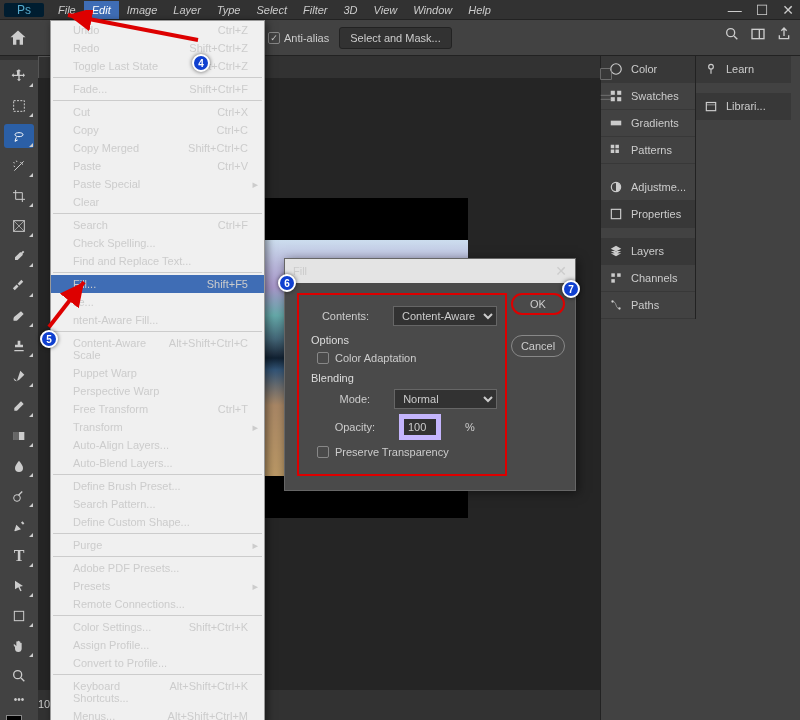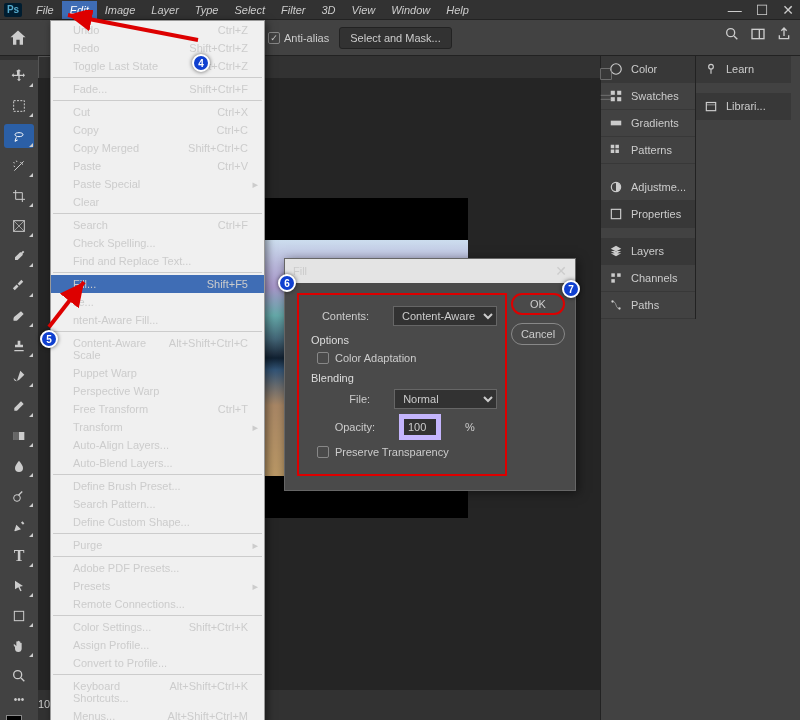--- a/index.html
+++ b/index.html
@@ -1,18 +1,18 @@
 <!DOCTYPE html>
 <html><head>
 <meta charset="utf-8">
 <style>
 * { margin:0; padding:0; box-sizing:border-box; font-family:"Segoe UI",Tahoma,sans-serif; font-size:11px; color:#ccc; }
 body { background:#323232; width:800px; height:720px; overflow:hidden; position:relative; }
 .menubar { height:20px; background:#323232; display:flex; align-items:center; padding:0 4px; border-bottom:1px solid #222; }
-.menubar .logo { width:18px; height:14px; background:#001d30; color:#5ac; font-size:10px; display:flex; align-items:center; justify-content:center; margin-right:6px; border-radius:2px;font-weight:bold; }
+.menubar .logo { width:40px; height:14px; background:#001d30; color:#5ac; font-size:12px; display:flex; align-items:center; justify-content:center; margin-right:6px; border-radius:2px; }
 .menubar .mi { padding:3px 8px; cursor:default;font-style:italic; }
 .menubar .mi.sel { background:#3f6db5; color:#fff; }
 .win-controls { position:absolute; right:6px; top:2px; display:flex; gap:14px; }
 .win-controls span { font-size:14px; }
 .optbar { height:36px; background:#424242; border-bottom:1px solid #222; display:flex; align-items:center; padding:0 8px; gap:10px; }
 .home-ic { width:20px; height:20px; }
 .optbar .chk { display:flex; align-items:center; gap:4px; }
 .optbar .chk .box { width:12px; height:12px; border:1px solid #888; border-radius:2px; display:flex; align-items:center; justify-content:center; font-size:9px; }
 .btn-sm { background:#323232; padding:4px 10px; border:1px solid #222; border-radius:3px; }
 .optbar-right { position:absolute; right:8px; top:26px; display:flex; gap:10px; align-items:center; }
@@ -40,21 +40,21 @@
 .dropdown .row { display:flex; justify-content:space-between; padding:3px 16px 3px 22px; color:#222; position:relative; }
 .dropdown .row.dis { color:#999;gap:12px; }
 .dropdown .row.sel { background:#3f6db5; color:#fff; }
 .dropdown .sep { height:1px; background:#ccc; margin:2px 2px; }
 .dropdown .row .sub { position:absolute; right:6px; }
 .dialog { position:absolute; left:284px; top:258px; width:292px; background:#4a4a4a; border:1px solid #666; z-index:60; box-shadow:2px 2px 10px rgba(0,0,0,.5); }
 .dialog .titlebar { background:#e4e4e4; color:#222; padding:4px 8px; display:flex; justify-content:space-between; align-items:center; }
 .dialog .titlebar .x { font-size:14px; cursor:default; }
 .dialog .body { padding:10px 12px 14px 12px; position:relative; }
 .dialog .red-box { border:2px solid #d00; padding:6px 8px 10px 8px; width:210px; }
-.dialog .btns { position:absolute; right:10px; top:10px; display:flex; flex-direction:column; gap:8px; }
+.dialog .btns { position:absolute; right:10px; top:10px; display:flex; flex-direction:column; gap:20px; }
 .dialog .btn { width:54px; height:22px; border:1px solid #888; border-radius:11px; display:flex; align-items:center; justify-content:center; background:#4a4a4a; }
 .dialog .btn.ok { border:2px solid #d00; }
 .dialog .field-row { display:flex; align-items:center; gap:24px; margin:5px 0; }
 .dialog .lbl { width:68px; text-align:right; }
 .dialog select { background:#323232; color:#ccc; border:1px solid #666; padding:2px 4px; width:110px; font-size:11px; }
 .dialog input[type=text] { background:#323232; color:#ccc; border:5px solid #c4b5fd; width:42px; padding:2px 4px; font-size:11px; }
 .dialog .chkrow { display:flex; align-items:center; gap:6px; margin:6px 0 6px 10px; }
 .dialog .chkrow .box { width:12px; height:12px; border:1px solid #888; border-radius:2px; }
 .dialog .section { margin:8px 0 4px 4px; color:#ddd; }
 .status { position:absolute; left:38px; bottom:10px; display:flex; gap:20px; font-size:10px; color:#aaa; }
@@ -527,21 +527,21 @@
         <div class="lbl">Contents:</div>
         <select><option>Content-Aware</option></select>
       </div>
       <div class="section">Options</div>
       <div class="chkrow">
           <div class="box"></div>
           <span>Color Adaptation</span>
         </div>
       <div class="section">Blending</div>
       <div class="field-row">
-        <div class="lbl">File:</div>
+        <div class="lbl">Mode:</div>
         <select><option>Normal</option></select>
       </div>
       <div class="field-row">
         <div class="lbl">Opacity:</div>
         <input type="text" value="100" style="">
         <span>%</span>
       </div>
       <div class="chkrow">
           <div class="box"></div>
           <span>Preserve Transparency</span>

